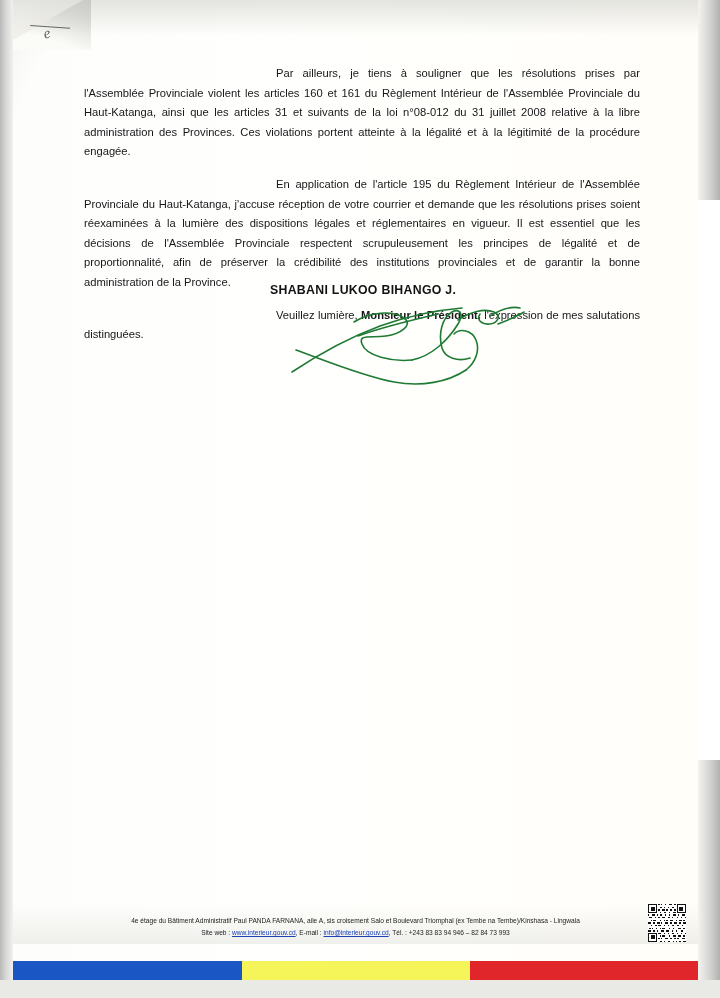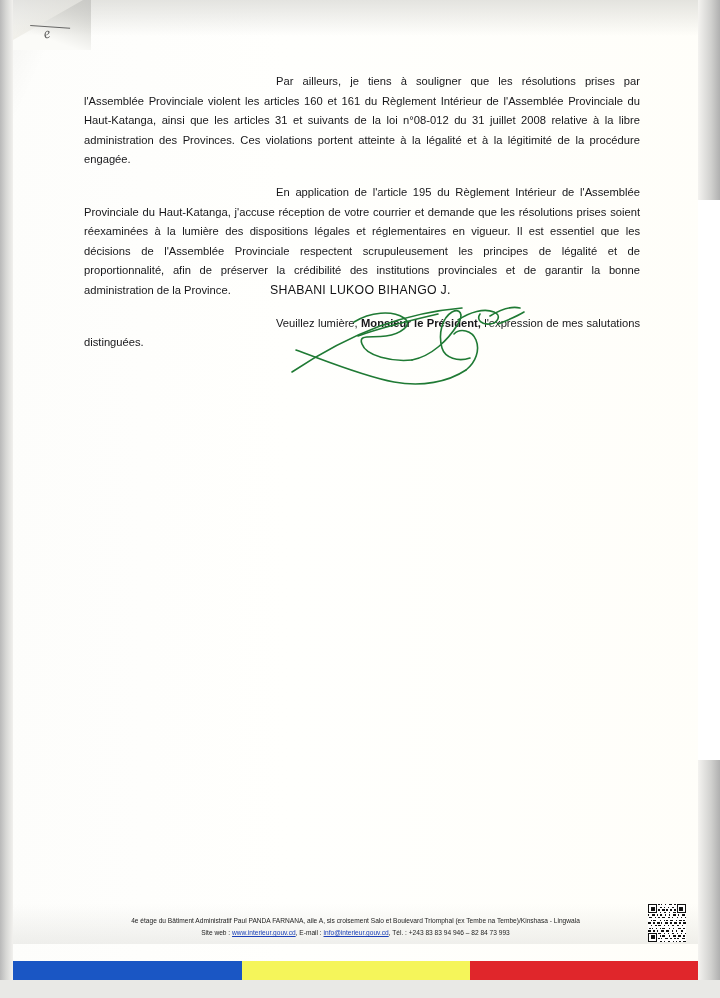--- a/index.html
+++ b/index.html
@@ -102,39 +102,39 @@
     left: 84px;
     top: 64px;
     width: 556px;
     font-size: 11.2px;
     line-height: 19.6px;
     color: #17171a;
     text-align: justify;
     font-family: "Liberation Sans", sans-serif;
   }
   .para {
-    margin: 8px 0 13px 0;
+    margin: 0 0 13px 0;
     text-align: justify;
     text-justify: inter-word;
   }
   .para .indent {
     display: inline-block;
     width: 192px;
   }
   .para.p2 .indent { width: 192px; }
   .para.p3 .indent { width: 192px; }
 
   .bold { font-weight: bold; }
 
   .signer {
     position: absolute;
     left: 270px;
     top: 283px;
     font-size: 12.3px;
-    font-weight: normal;
+    font-weight: bold;
     letter-spacing: .3px;
     color: #121214;
     white-space: nowrap;
   }
 
   
   .signature {
     position: absolute;
     left: 262px;
     top: 290px;

